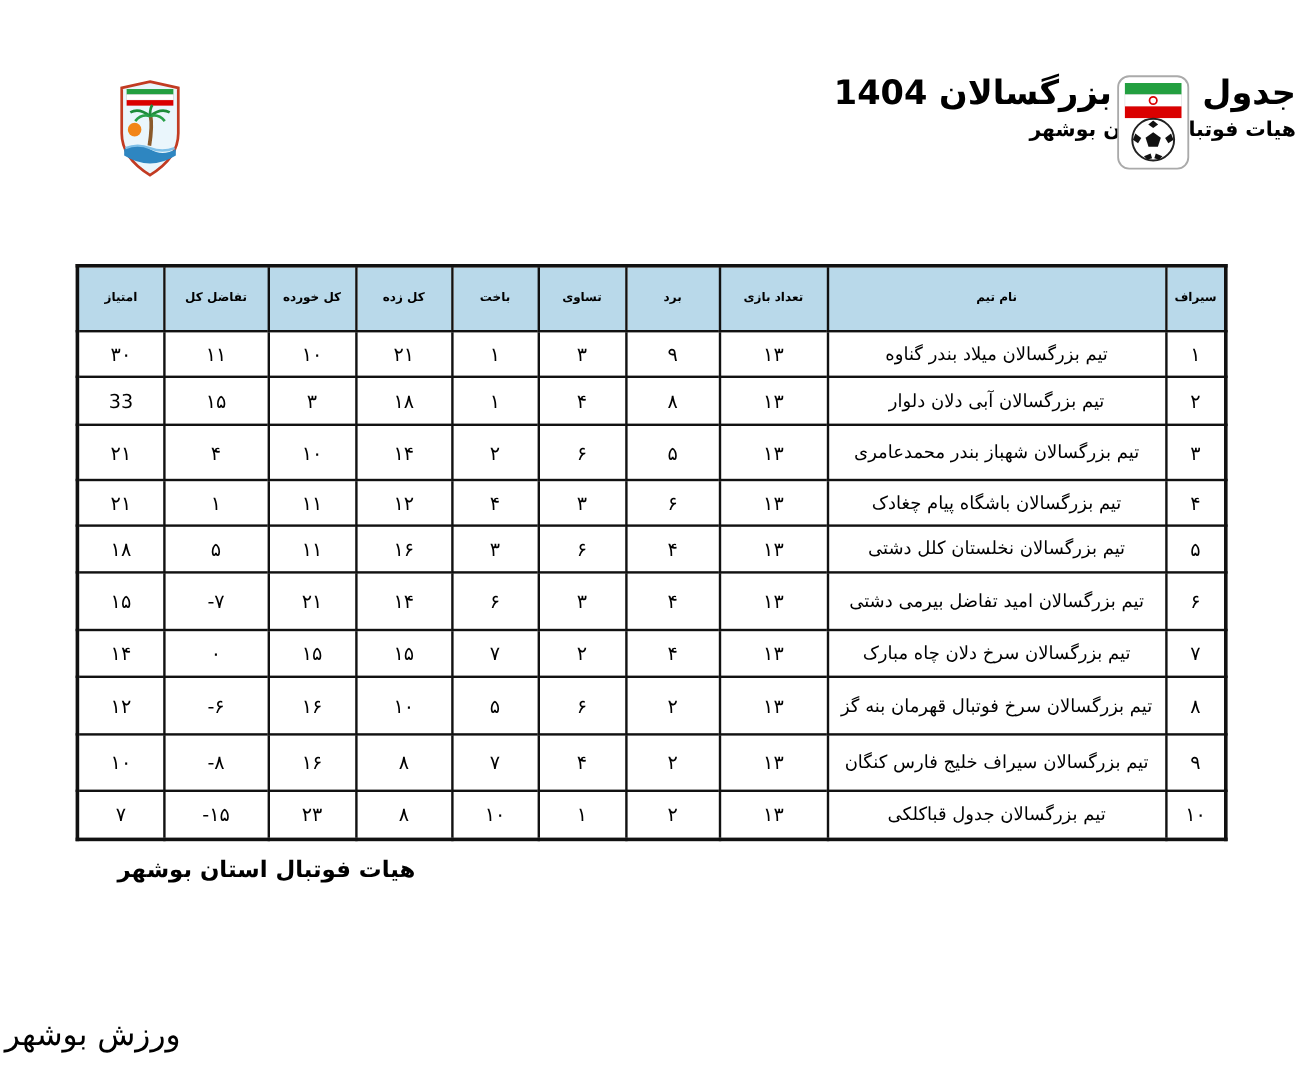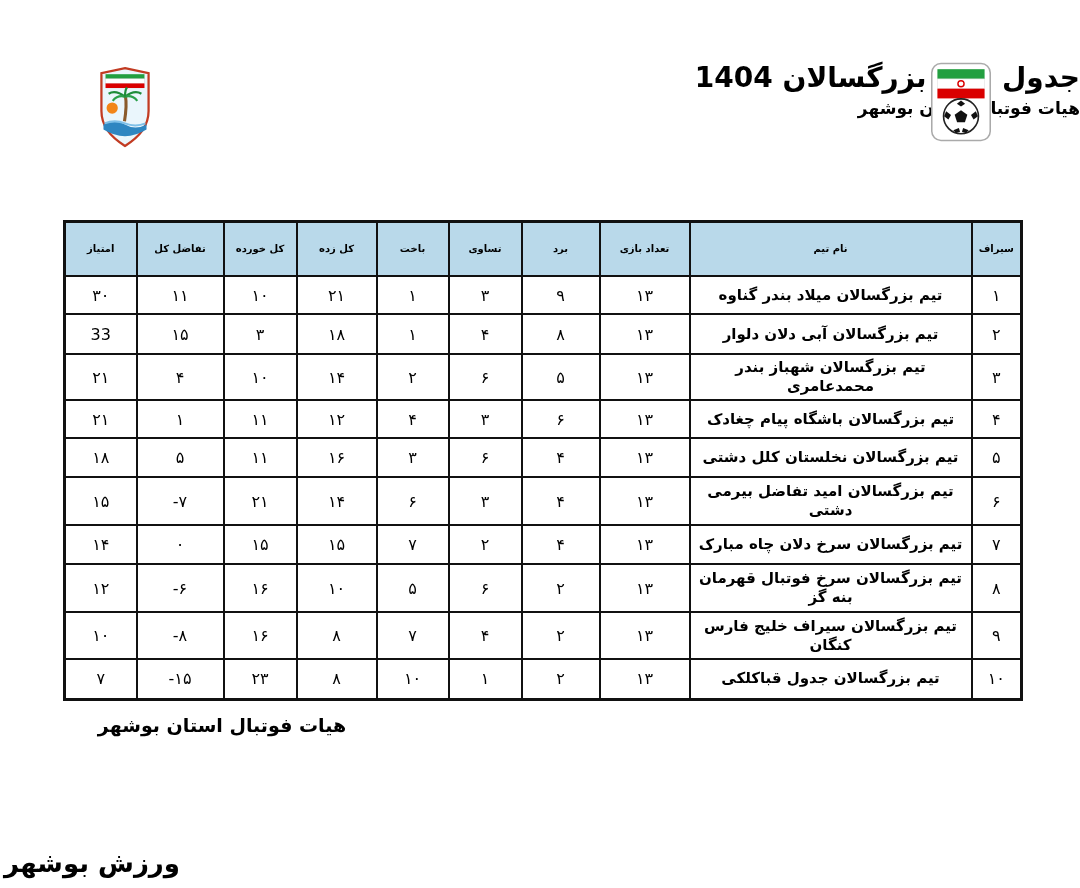--- a/index.html
+++ b/index.html
@@ -26,30 +26,30 @@
     border:3px solid #111;
   }
   table.standings th,table.standings td{
     border:2px solid #111;text-align:center;vertical-align:middle;
     padding:2px 4px;overflow:hidden;
   }
   table.standings thead th{
     background:#b9d9ea;font-weight:bold;font-size:10px;line-height:1.15;height:48px;
   }
   td.num-cell{direction:ltr;font-size:16px;}
-  td.team-cell{font-size:15px;line-height:1.25;font-weight:700;}
+  td.team-cell{font-size:15px;line-height:1.25;font-weight:400;}
 
   
   .table-footer{
     position:absolute;top:714px;left:72px;width:300px;
     direction:rtl;text-align:center;font-size:19px;font-weight:bold;
   }
   .watermark{
     position:absolute;top:848px;left:4px;direction:rtl;
-    font-size:26px;font-weight:bold;letter-spacing:0.5px;
+    font-size:26px;font-weight:normal;letter-spacing:0.5px;
   }
 </style>
 </head>
 <body>
 
 <div class="page">
 
   <div class="logo logo-left">
     <svg width="54" height="82" viewBox="0 0 52 80">
       <path d="M26 2 L49 7 L49 44 Q49 64 26 78 Q3 64 3 44 L3 7 Z" fill="#eaf6fc" stroke="#c23b22" stroke-width="2.2"></path>

